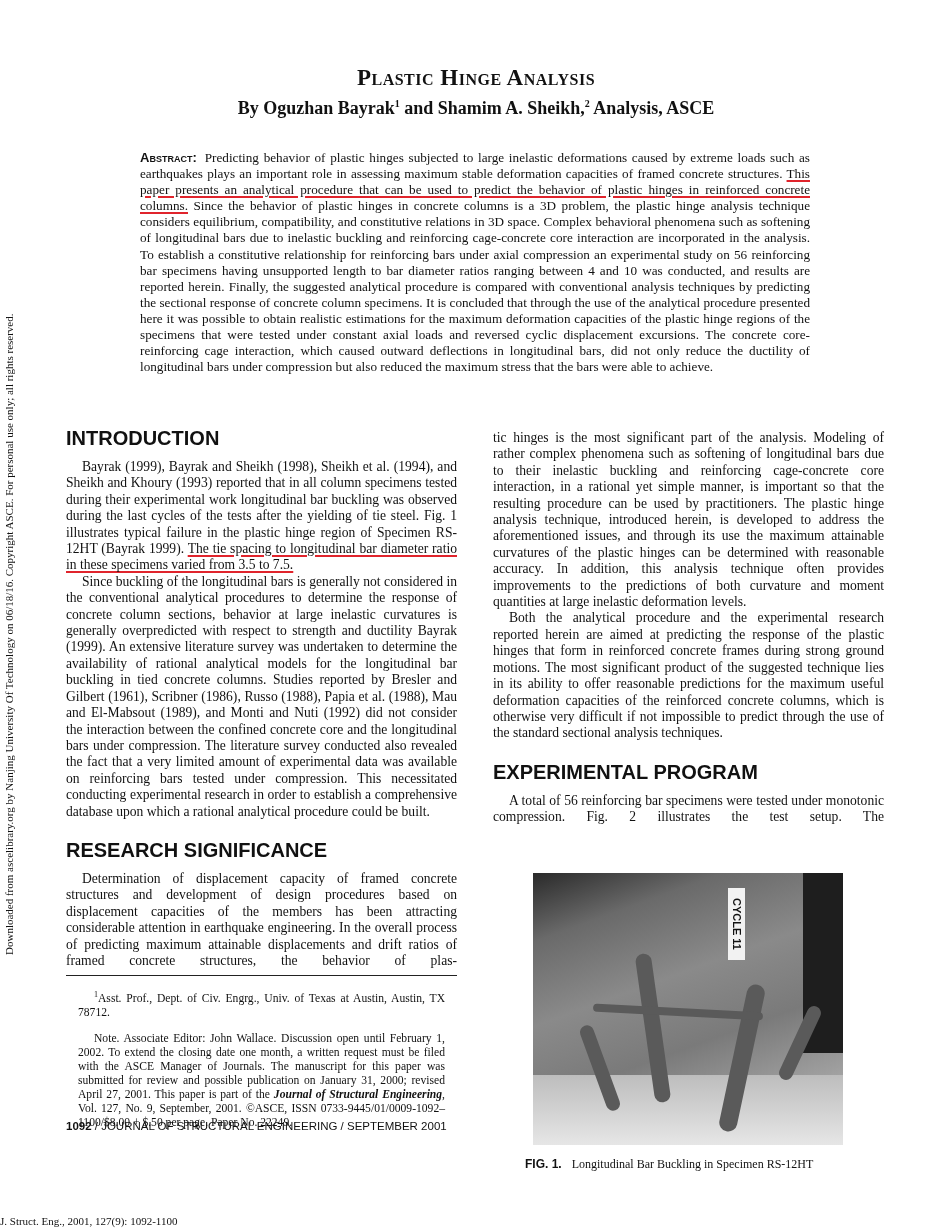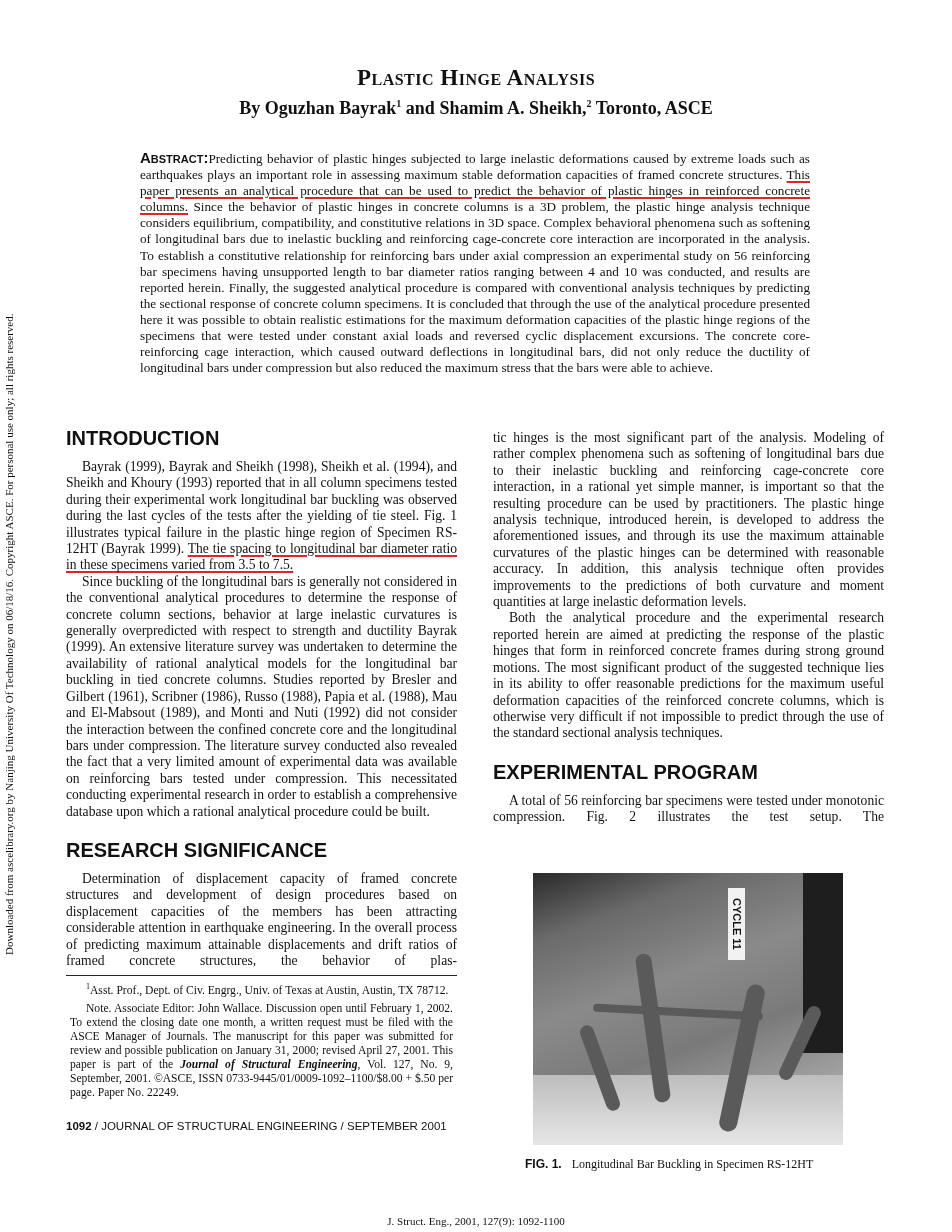--- a/index.html
+++ b/index.html
@@ -1,56 +1,56 @@
 <!DOCTYPE html>
 <html><head>
 <meta charset="utf-8">
 <style>
   html, body { margin: 0; padding: 0; background: #ffffff; }
   body { width: 952px; height: 1232px; position: relative; overflow: hidden; color: #111; font-family: "Liberation Serif", serif; }
   .title { position: absolute; top: 50px; left: 0; width: 952px; text-align: center; font-size: 23px; font-weight: bold; font-variant: small-caps; letter-spacing: 0.5px; }
   .authors { position: absolute; top: 98px; left: 0; width: 952px; text-align: center; font-size: 18px; font-weight: bold; }
   .authors sup { font-size: 10px; }
   .abstract { position: absolute; top: 150px; left: 140px; width: 670px; font-size: 13.2px; line-height: 16.1px; text-align: justify; }
-  .abs-label { font-family: "Liberation Sans", sans-serif; font-weight: bold; font-variant: small-caps; font-size: 15px; }
+  .abs-label { font-family: "Liberation Sans", sans-serif; font-weight: bold; font-variant: small-caps; font-size: 13px; margin-right: 8px; }
   .ul { text-decoration: underline; text-decoration-color: #e0242c; text-decoration-thickness: 2px; text-underline-offset: 2px; }
   .col { position: absolute; font-size: 13.6px; line-height: 16.4px; text-align: justify; }
   .col-left { left: 66px; width: 391px; top: 430px; }
   .col-right { left: 493px; width: 391px; top: 430px; }
   .heading { font-family: "Liberation Sans", sans-serif; font-weight: bold; font-size: 20px; margin: 0 0 13px 0; line-height: 16px; }
   .para { margin: 0; text-indent: 16px; }
   .gap { height: 22px; }
   .footnote-rule { border-top: 1px solid #222; margin: 6px 0 4px 0; width: 100%; }
   .footnotes { font-size: 11.6px; line-height: 14px; text-align: justify; }
-  .footnotes p { margin: 4px; text-indent: 16px; }
+  .footnotes p { margin: 12px; text-indent: 16px; }
   .footnotes sup { font-size: 8px; }
   .bi { font-weight: bold; font-style: italic; }
   .figure { position: absolute; left: 533px; top: 873px; width: 310px; height: 272px; background: linear-gradient(160deg,#2a2a2a 0%,#6a6a6a 18%,#8a8a8a 40%,#7a7a7a 60%,#a8a8a8 85%,#d8d8d8 100%); overflow: hidden; }
   .figure .label { position: absolute; left: 195px; top: 15px; width: 17px; height: 72px; background: #f2f2f2; color: #111; font-family: "Liberation Sans", sans-serif; font-weight: bold; font-size: 11px; writing-mode: vertical-rl; text-align: center; line-height: 17px; }
   .figure .dark-r { position: absolute; right: 0; top: 0; width: 40px; height: 180px; background: #1e1e1e; }
   .figure .floor { position: absolute; left: 0; bottom: 0; width: 310px; height: 70px; background: linear-gradient(180deg,#bdbdbd,#e6e6e6); }
   .figure .bar { position: absolute; border-radius: 10px; background: #5a5a5a; }
   .caption { position: absolute; left: 525px; top: 1157px; width: 340px; font-size: 12px; }
   .caption .fig-no { font-family: "Liberation Sans", sans-serif; font-weight: bold; margin-right: 10px; }
   .page-footer { position: absolute; left: 66px; top: 1120px; font-family: "Liberation Sans", sans-serif; font-size: 11.5px; }
   .page-footer b { font-weight: bold; }
-  .citation { position: absolute; left: 0; width: 952px; top: 1215px; text-align: center; font-size: 11px; }
+  .citation { position: absolute; left: 0; width: 952px; top: 1215px; text-align: left; font-size: 11px; }
   .sidebar { position: absolute; left: 2px; top: 250px; width: 14px; height: 705px; }
   .sidebar span { position: absolute; left: 0; top: 0; white-space: nowrap; transform-origin: left top; transform: translate(0, 705px) rotate(-90deg); font-size: 11px; line-height: 14px; }
 </style>
 </head>
 <body>
 
 <div class="sidebar">
   <span>Downloaded from ascelibrary.org by Nanjing University Of Technology on 06/18/16. Copyright ASCE. For personal use only; all rights reserved.</span>
 </div>
 
 <h1 class="title">Plastic Hinge Analysis</h1>
 
-<div class="authors"><span>By </span><span>Oguzhan Bayrak</span><sup>1</sup><span> and </span><span>Shamim A. Sheikh,</span><sup>2</sup><span> Toronto, ASCE</span></div>
+<div class="authors"><span>By </span><span>Oguzhan Bayrak</span><sup>1</sup><span> and </span><span>Shamim A. Sheikh,</span><sup>2</sup><span> Analysis, ASCE</span></div>
 
 <div class="abstract">
   <span class="abs-label">Abstract:</span><span>Predicting behavior of plastic hinges subjected to large inelastic deformations caused by extreme loads such as earthquakes plays an important role in assessing maximum stable deformation capacities of framed concrete structures. </span><span class="ul">This paper presents an analytical procedure that can be used to predict the behavior of plastic hinges in reinforced concrete columns.</span><span> Since the behavior of plastic hinges in concrete columns is a 3D problem, the plastic hinge analysis technique considers equilibrium, compatibility, and constitutive relations in 3D space. Complex behavioral phenomena such as softening of longitudinal bars due to inelastic buckling and reinforcing cage-concrete core interaction are incorporated in the analysis. To establish a constitutive relationship for reinforcing bars under axial compression an experimental study on 56 reinforcing bar specimens having unsupported length to bar diameter ratios ranging between 4 and 10 was conducted, and results are reported herein. Finally, the suggested analytical procedure is compared with conventional analysis techniques by predicting the sectional response of concrete column specimens. It is concluded that through the use of the analytical procedure presented here it was possible to obtain realistic estimations for the maximum deformation capacities of the plastic hinge regions of the specimens that were tested under constant axial loads and reversed cyclic displacement excursions. The concrete core-reinforcing cage interaction, which caused outward deflections in longitudinal bars, did not only reduce the ductility of longitudinal bars under compression but also reduced the maximum stress that the bars were able to achieve.</span>
 </div>
 
 <div class="col col-left">
   <h2 class="heading">INTRODUCTION</h2>
   <p class="para"><span>Bayrak (1999), Bayrak and Sheikh (1998), Sheikh et al. (1994), and Sheikh and Khoury (1993) reported that in all column specimens tested during their experimental work longitudinal bar buckling was observed during the last cycles of the tests after the yielding of tie steel. Fig. 1 illustrates typical failure in the plastic hinge region of Specimen RS-12HT (Bayrak 1999). </span><span class="ul">The tie spacing to longitudinal bar diameter ratio in these specimens varied from 3.5 to 7.5.</span></p>
   <p class="para">Since buckling of the longitudinal bars is generally not considered in the conventional analytical procedures to determine the response of concrete column sections, behavior at large inelastic curvatures is generally overpredicted with respect to strength and ductility Bayrak (1999). An extensive literature survey was undertaken to determine the availability of rational analytical models for the longitudinal bar buckling in tied concrete columns. Studies reported by Bresler and Gilbert (1961), Scribner (1986), Russo (1988), Papia et al. (1988), Mau and El-Mabsout (1989), and Monti and Nuti (1992) did not consider the interaction between the confined concrete core and the longitudinal bars under compression. The literature survey conducted also revealed the fact that a very limited amount of experimental data was available on reinforcing bars tested under compression. This necessitated conducting experimental research in order to establish a comprehensive database upon which a rational analytical procedure could be built.</p>
   <div class="gap"></div>

